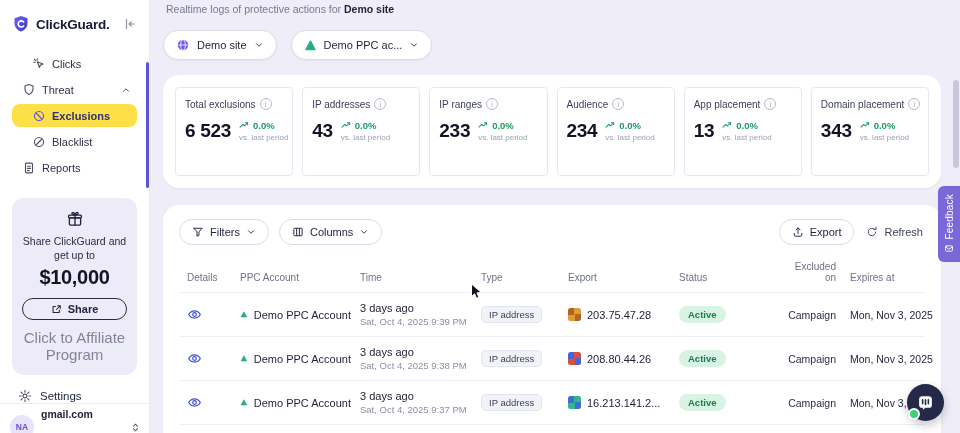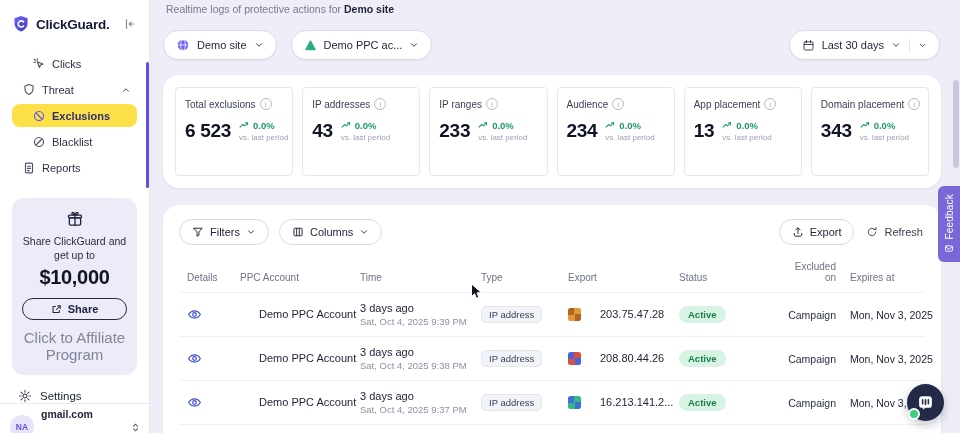--- a/index.html
+++ b/index.html
@@ -77,21 +77,21 @@
   .t-spacer{flex:1}
 
   .row-grid{display:grid;grid-template-columns:52px 120px 120px 85px 113px 97px 70px 1fr}
   .thead{font-size:10px;color:#6d7289;padding-bottom:9px;align-items:end}
   .c1{padding-left:8px}.c2{padding-left:9px}.c3{padding-left:9px}.c4{padding-left:10px}
   .c5{padding-left:12px}.c6{padding-left:10px}.c7{text-align:right}.c8{padding-left:14px}
   .wrapw{display:inline-block;max-width:50px}
   .trow{height:43px;border-top:1px solid #eef0f6;align-items:center;font-size:11px;color:#1c2136}
   .row-endline{border-top:1px solid #eef0f6}
   .eye-btn{background:none;border:none;padding:0;color:#3d4fd0;cursor:pointer;display:flex}
-  .acct,.entity{display:flex;gap:19px;white-space:nowrap}
+  .acct,.entity{display:flex;align-items:center;gap:6px;white-space:nowrap}
   .time-rel{font-size:11px;color:#20243c}
   .time-abs{font-size:9.5px;color:#8b90a4;margin-top:2px;white-space:nowrap}
   .badge-type{display:inline-block;background:#f2f3f8;border:1px solid #e3e5ee;border-radius:5px;padding:2px 7px;font-size:9.5px;color:#3a3f55}
   .badge-active{display:inline-block;background:#d8f3e4;border-radius:999px;padding:3px 9px;font-size:9.5px;color:#15804c;font-weight:bold}
   .identicon{width:13px;height:13px;border-radius:2.5px;flex:none;
     background:conic-gradient(var(--c1) 0 25%, var(--c2) 0 50%, var(--c1) 0 75%, var(--c2) 0)}
   .excl-val{font-size:10.5px;color:#2a2f45}
   .exp-val{font-size:10.5px;white-space:nowrap;color:#1c2136}
 
   
@@ -250,40 +250,20 @@
   </div>
   <div class="pill">
     <span>
       <svg width="13" height="13" viewBox="0 0 16 16">
           <path d="M8 2.6 13.6 13H2.4z" fill="#28ad85" stroke="#28ad85" stroke-width="1.6" stroke-linejoin="round"></path>
         </svg>
     </span>
     <span>Demo PPC ac...</span>
     <span class="chev">
       <svg width="10" height="10" viewBox="0 0 16 16" fill="none" stroke="currentColor" stroke-width="1.6" stroke-linecap="round" stroke-linejoin="round">
-          <path d="M4 6l4 4 4-4"></path>
-        </svg>
-    </span>
-  </div>
-  <div class="pill pill-date">
-    <span style="color:#3c4157">
-      <svg width="13" height="13" viewBox="0 0 16 16" fill="none" stroke="currentColor" stroke-width="1.2" stroke-linecap="round">
-          <rect x="2.5" y="3.5" width="11" height="10" rx="1.5"></rect>
-          <path d="M2.5 6.8h11M5.5 1.8v2.8M10.5 1.8v2.8"></path>
-        </svg>
-    </span>
-    <span>Last 30 days</span>
-    <span class="chev">
-      <svg width="10" height="10" viewBox="0 0 16 16" fill="none" stroke="currentColor" stroke-width="1.6" stroke-linecap="round" stroke-linejoin="round">
-          <path d="M4 6l4 4 4-4"></path>
-        </svg>
-    </span>
-    <span class="pill-divider"></span>
-    <span class="chev">
-      <svg width="9" height="9" viewBox="0 0 16 16" fill="none" stroke="currentColor" stroke-width="1.6" stroke-linecap="round" stroke-linejoin="round">
           <path d="M4 6l4 4 4-4"></path>
         </svg>
     </span>
   </div>
 </div>
 
 <div class="stats">
   <div class="stat">
     <div class="stat-head">
         <span>Total exclusions</span>

